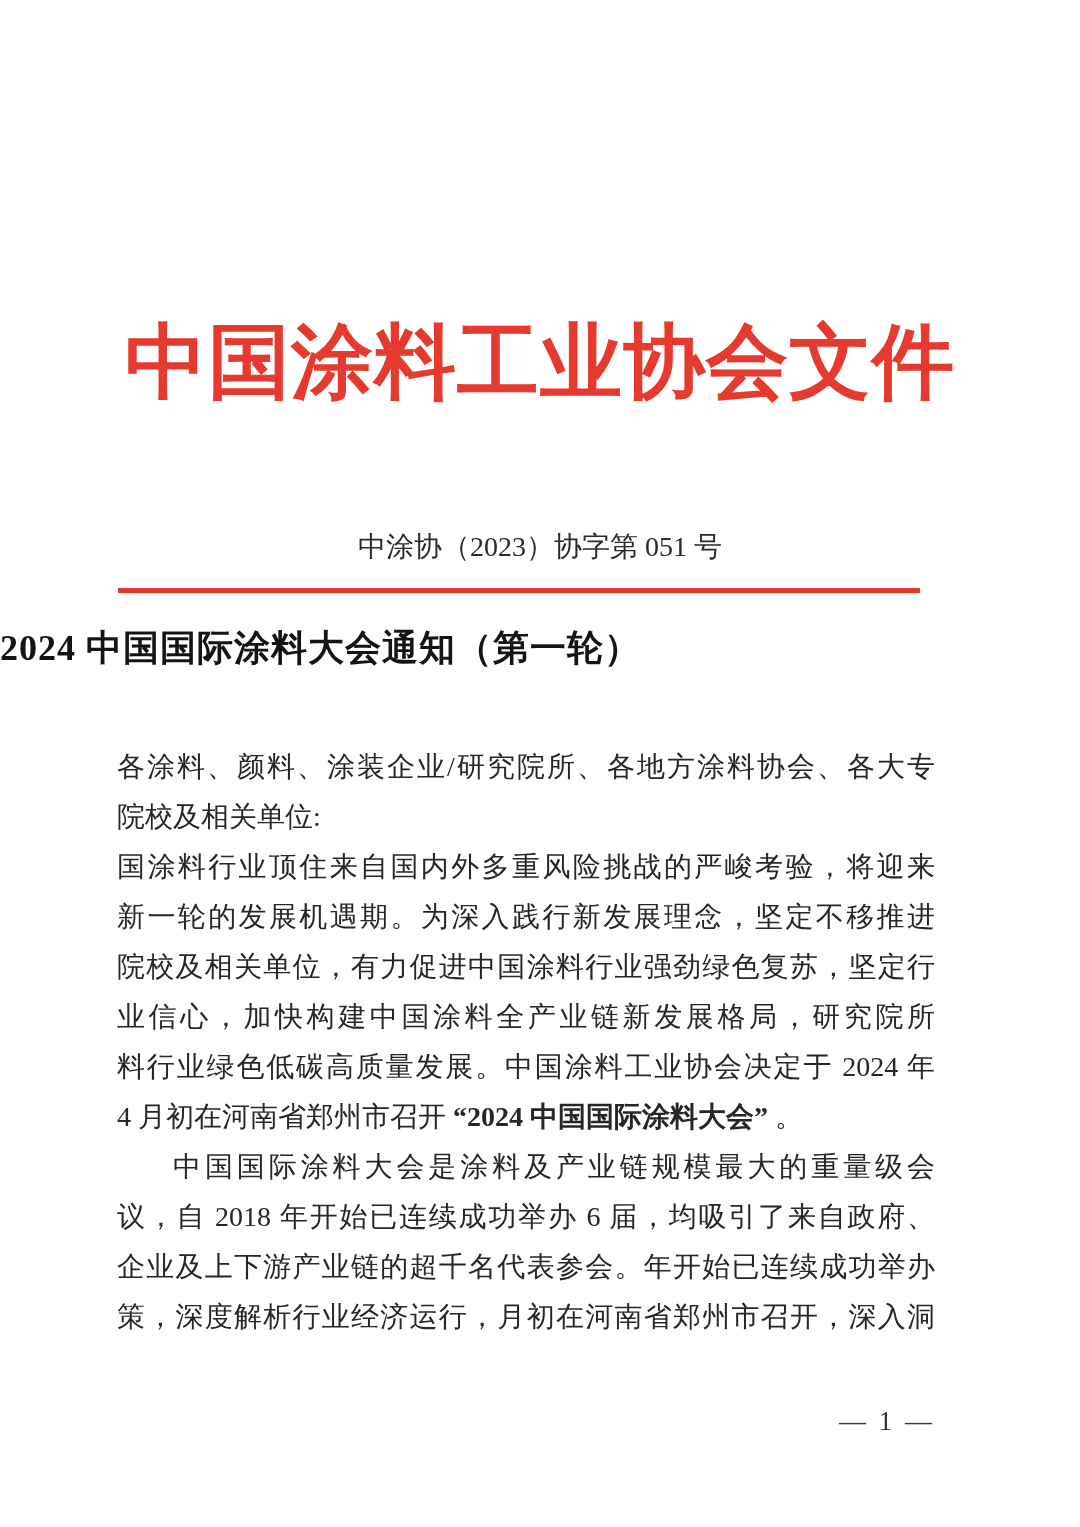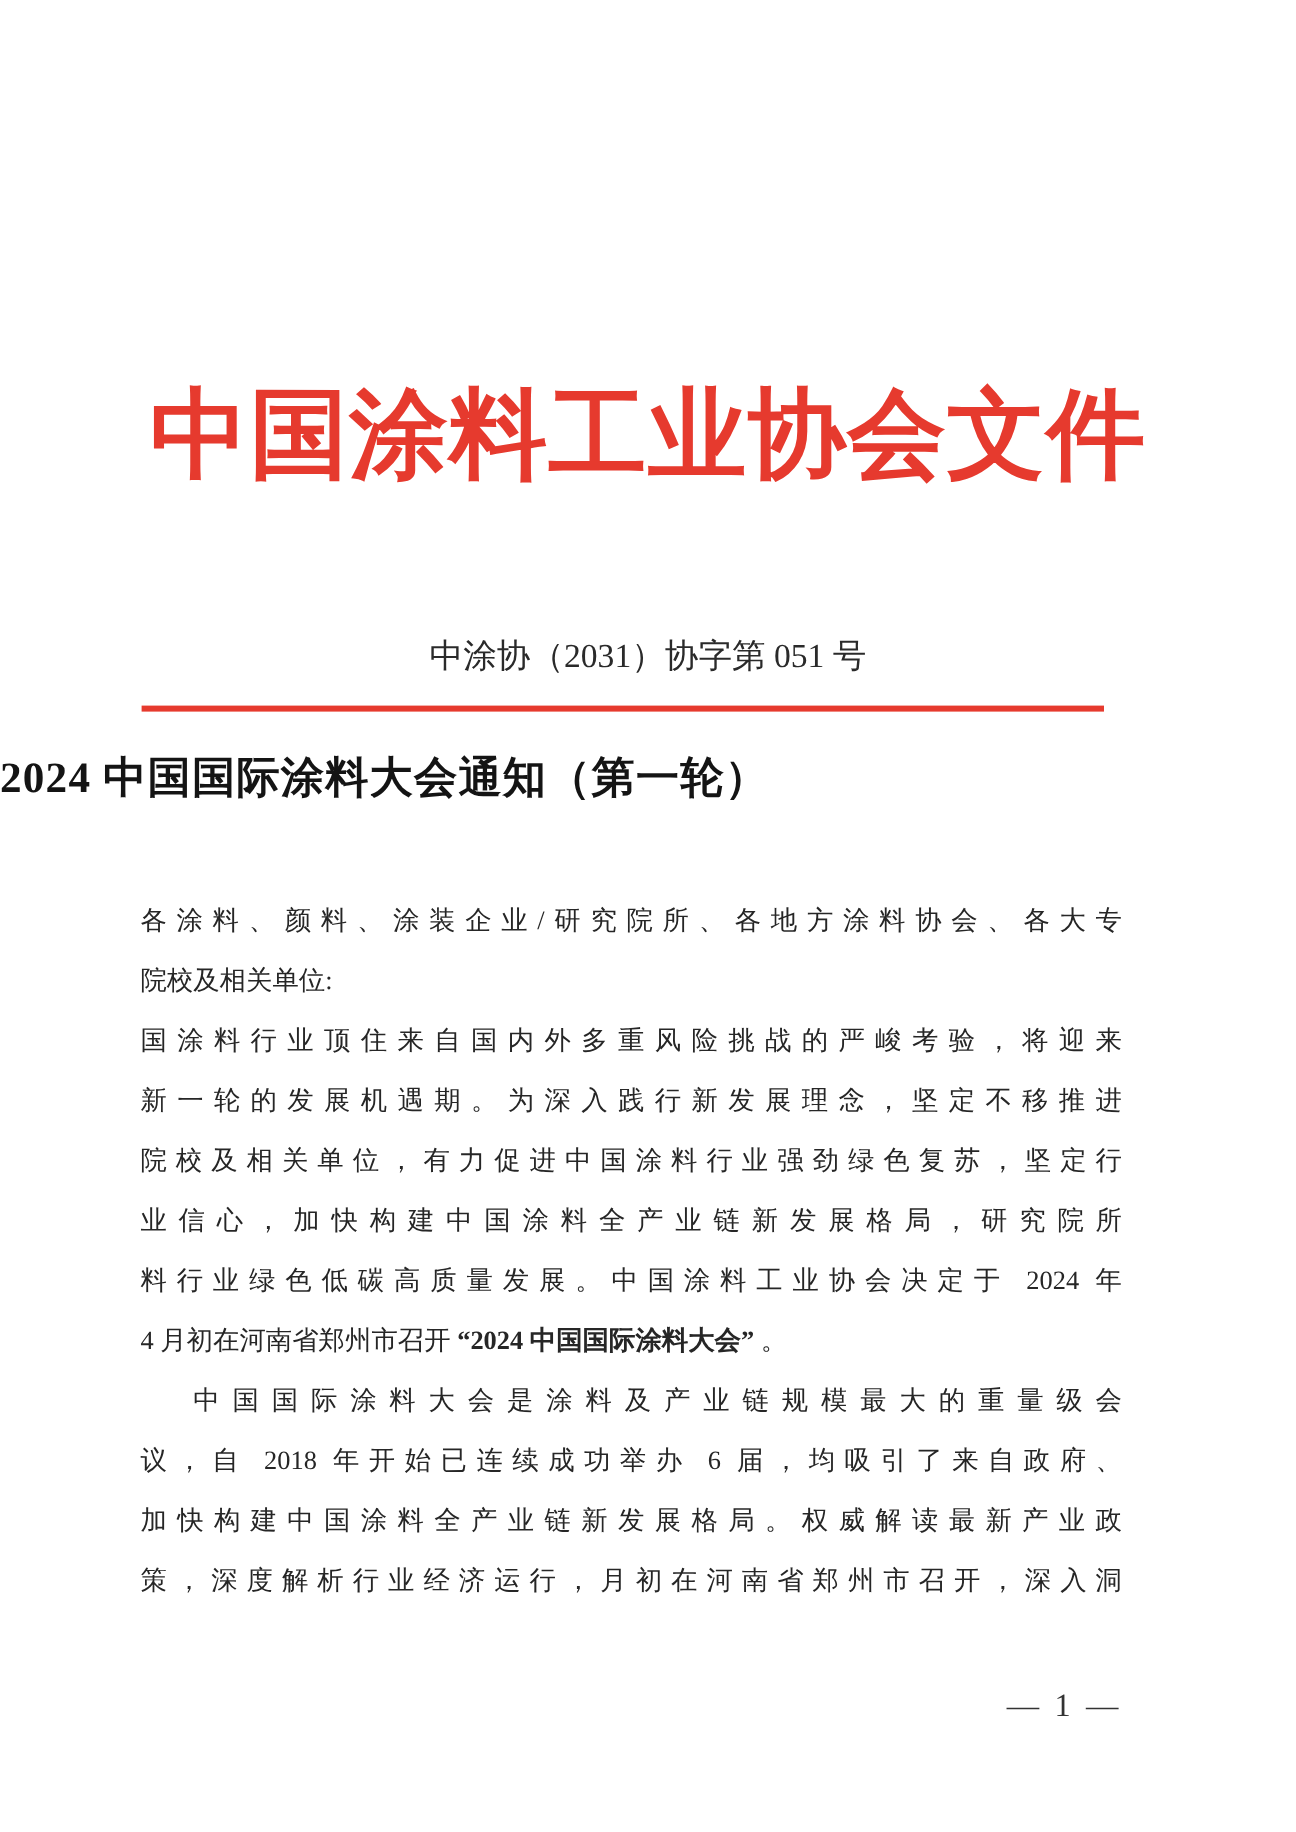--- a/index.html
+++ b/index.html
@@ -51,21 +51,21 @@
     font-weight: bold;
     color: #141414;
     margin: 0;
     letter-spacing: 1px;
   }
   .doc-body {
     position: absolute;
     top: 742px;
     left: 117px;
     width: 818px;
-    font-size: 22px;
+    font-size: 28px;
     color: #262626;
   }
   .line {
     height: 50px;
     line-height: 50px;
     text-align: justify;
   }
   .line.just { text-align-last: justify; }
   .line.ind  { text-indent: 2em; }
   .line b    { font-weight: bold; }
@@ -79,35 +79,35 @@
     color: #333333;
     letter-spacing: 3px;
   }
 </style>
 </head>
 <body>
 
 <div class="page">
   <div class="letterhead">中国涂料工业协会文件</div>
 
-  <div class="doc-number">中涂协（2031）协字第 051 号</div>
+  <div class="doc-number">中涂协（2023）协字第 051 号</div>
 
   <div class="red-rule"></div>
 
   <h1 class="doc-title">2024 中国国际涂料大会通知（第一轮）</h1>
 
   <div class="doc-body">
       <div class="line just"><span>各涂料、颜料、涂装企业/研究院所、各地方涂料协会、各大专</span></div>
       <div class="line"><span>院校及相关单位:</span></div>
       <div class="line just"><span>国涂料行业顶住来自国内外多重风险挑战的严峻考验，将迎来</span></div>
       <div class="line just"><span>新一轮的发展机遇期。为深入践行新发展理念，坚定不移推进</span></div>
       <div class="line just"><span>院校及相关单位，有力促进中国涂料行业强劲绿色复苏，坚定行</span></div>
       <div class="line just"><span>业信心，加快构建中国涂料全产业链新发展格局，研究院所</span></div>
       <div class="line just"><span>料行业绿色低碳高质量发展。中国涂料工业协会决定于 2024 年</span></div>
       <div class="line"><span>4 月初在河南省郑州市召开 </span><b>“2024 中国国际涂料大会”</b><span> 。</span></div>
       <div class="line just ind"><span>中国国际涂料大会是涂料及产业链规模最大的重量级会</span></div>
       <div class="line just"><span>议，自 2018 年开始已连续成功举办 6 届，均吸引了来自政府、</span></div>
-      <div class="line just"><span>加快构建中国涂料全产业链新发展格局。权威解读最新产业政</span></div>
+      <div class="line just"><span>企业及上下游产业链的超千名代表参会。年开始已连续成功举办</span></div>
       <div class="line just"><span>策，深度解析行业经济运行，月初在河南省郑州市召开，深入洞</span></div>
     </div>
 
   <div class="page-number">— 1 —</div>
 </div>
 
 </body></html>

